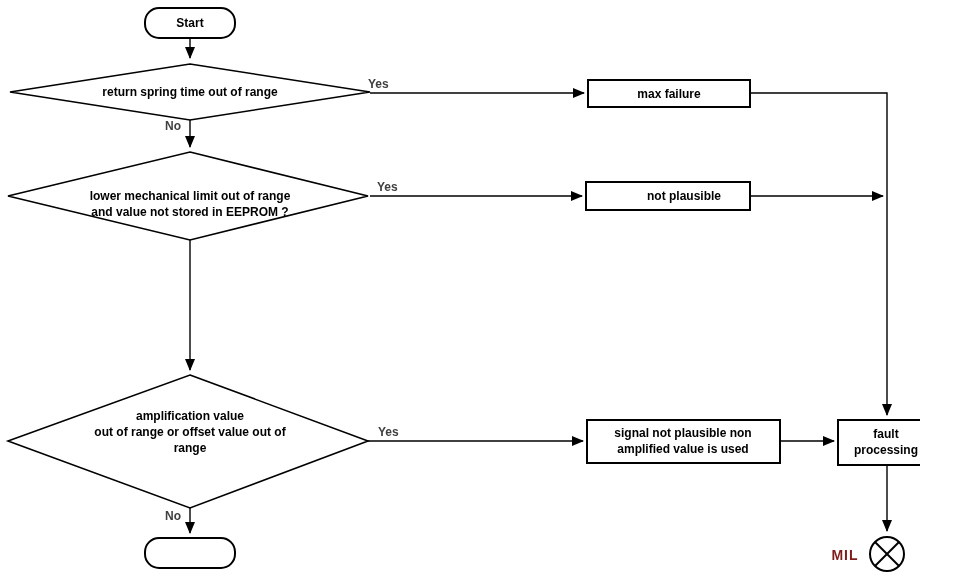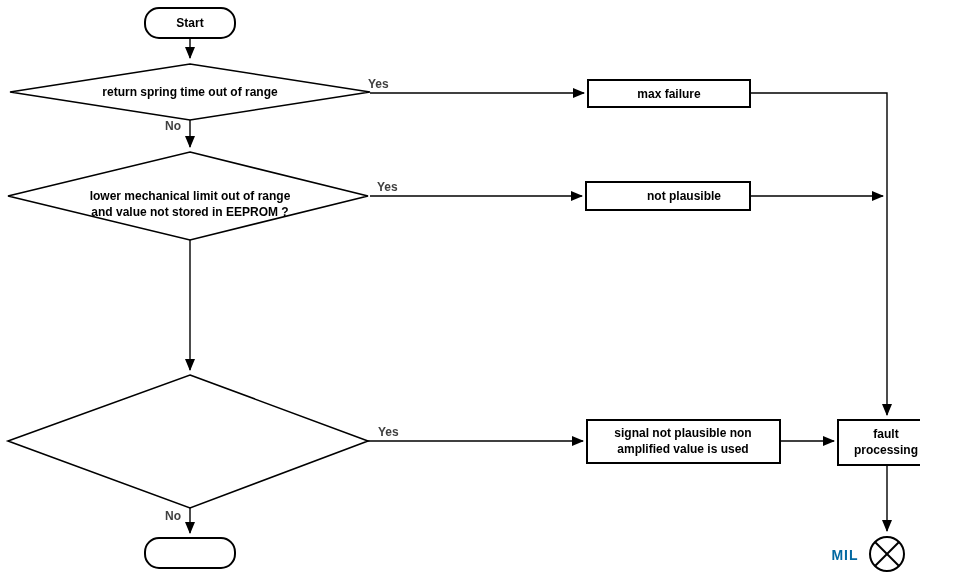--- a/index.html
+++ b/index.html
@@ -35,21 +35,21 @@
     font: bold 12px "Liberation Sans", sans-serif;
     color: #404040;
     white-space: nowrap;
     pointer-events: none;
   }
   .mil-label {
     position: absolute;
     transform: translate(-50%, -50%);
     font: bold 14px "Liberation Sans", sans-serif;
     letter-spacing: 1px;
-    color: #0369a1;
+    color: #7f1d1d;
     pointer-events: none;
   }
 </style>
 </head>
 <body>
 
 <div id="canvas">
 
   <svg id="shapes" width="960" height="580" viewBox="0 0 960 580">
     <defs>
@@ -95,20 +95,23 @@
     </g>
   </svg>
 
   <div class="node-label" style="left:190px; top:23px;">Start</div>
 
   <div class="node-label" style="left:190px; top:92px;">return spring time out of range</div>
 
   <div class="node-label" style="left:190px; top:196px;margin-top:8px;">lower mechanical limit out of range
 and value not stored in EEPROM ?</div>
 
+  <div class="node-label" style="left:190px; top:432px;">amplification value
+out of range or offset value out of
+range</div>
 
   <div class="node-label" style="left:669px; top:94px;">max failure</div>
 
   <div class="node-label" style="left:668px; top:196px;margin-left:16px;">not plausible</div>
 
   <div class="node-label" style="left:683px; top:441px;">signal not plausible non
 amplified value is used</div>
 
   <div class="node-label" style="left:886px; top:442px;">fault
 processing</div>

